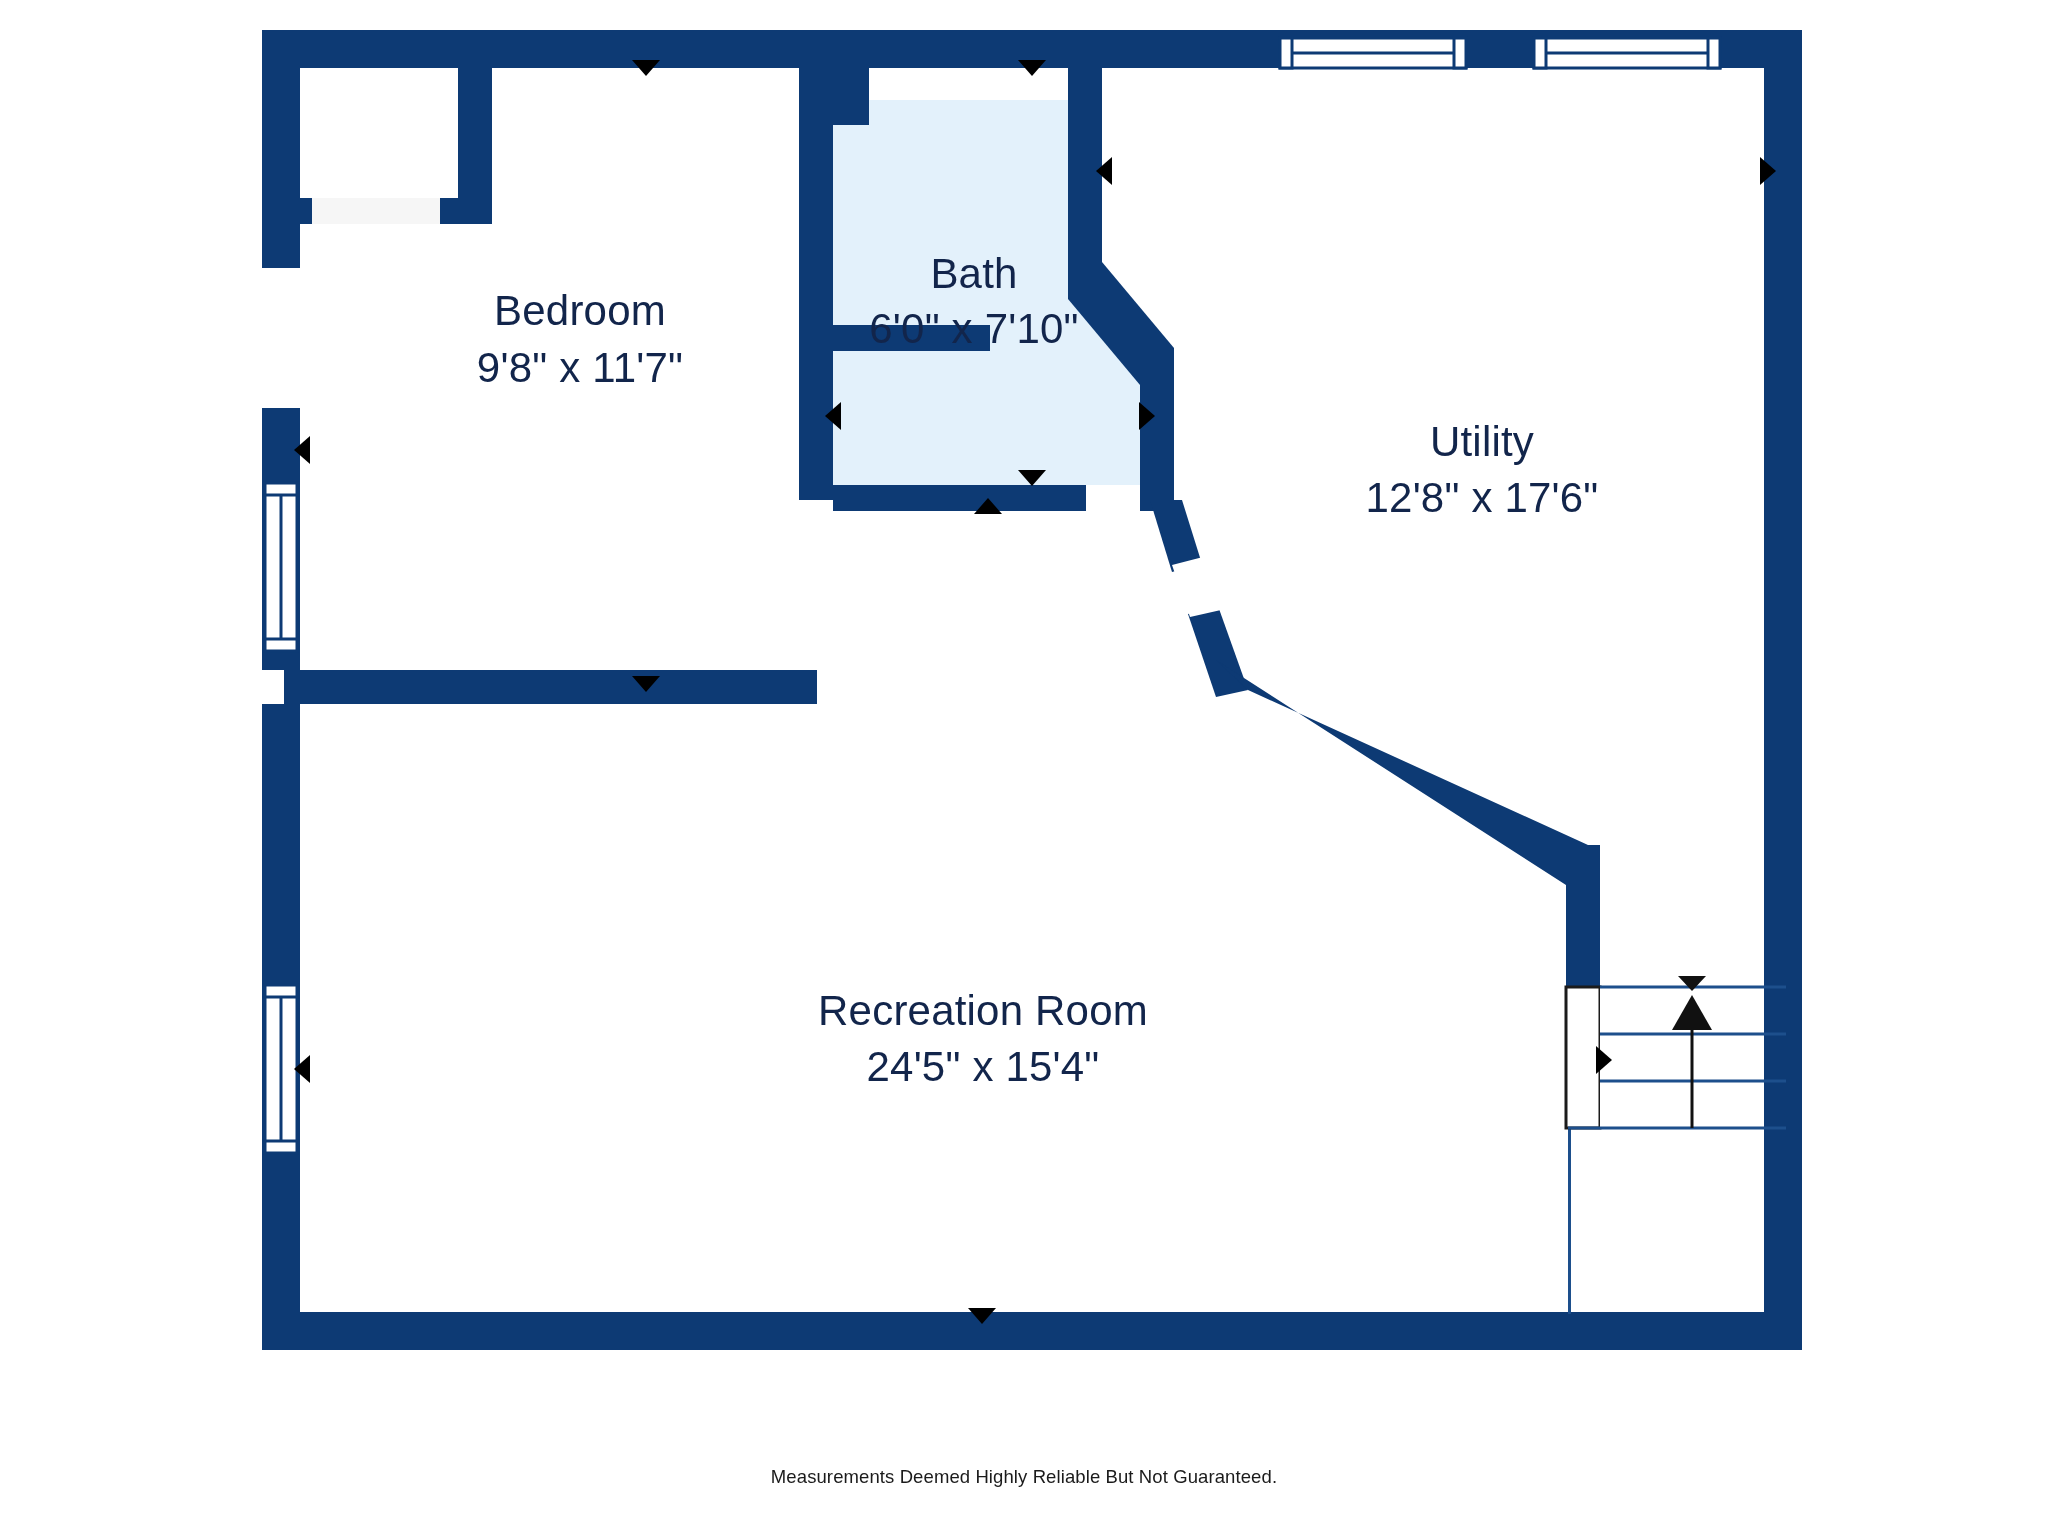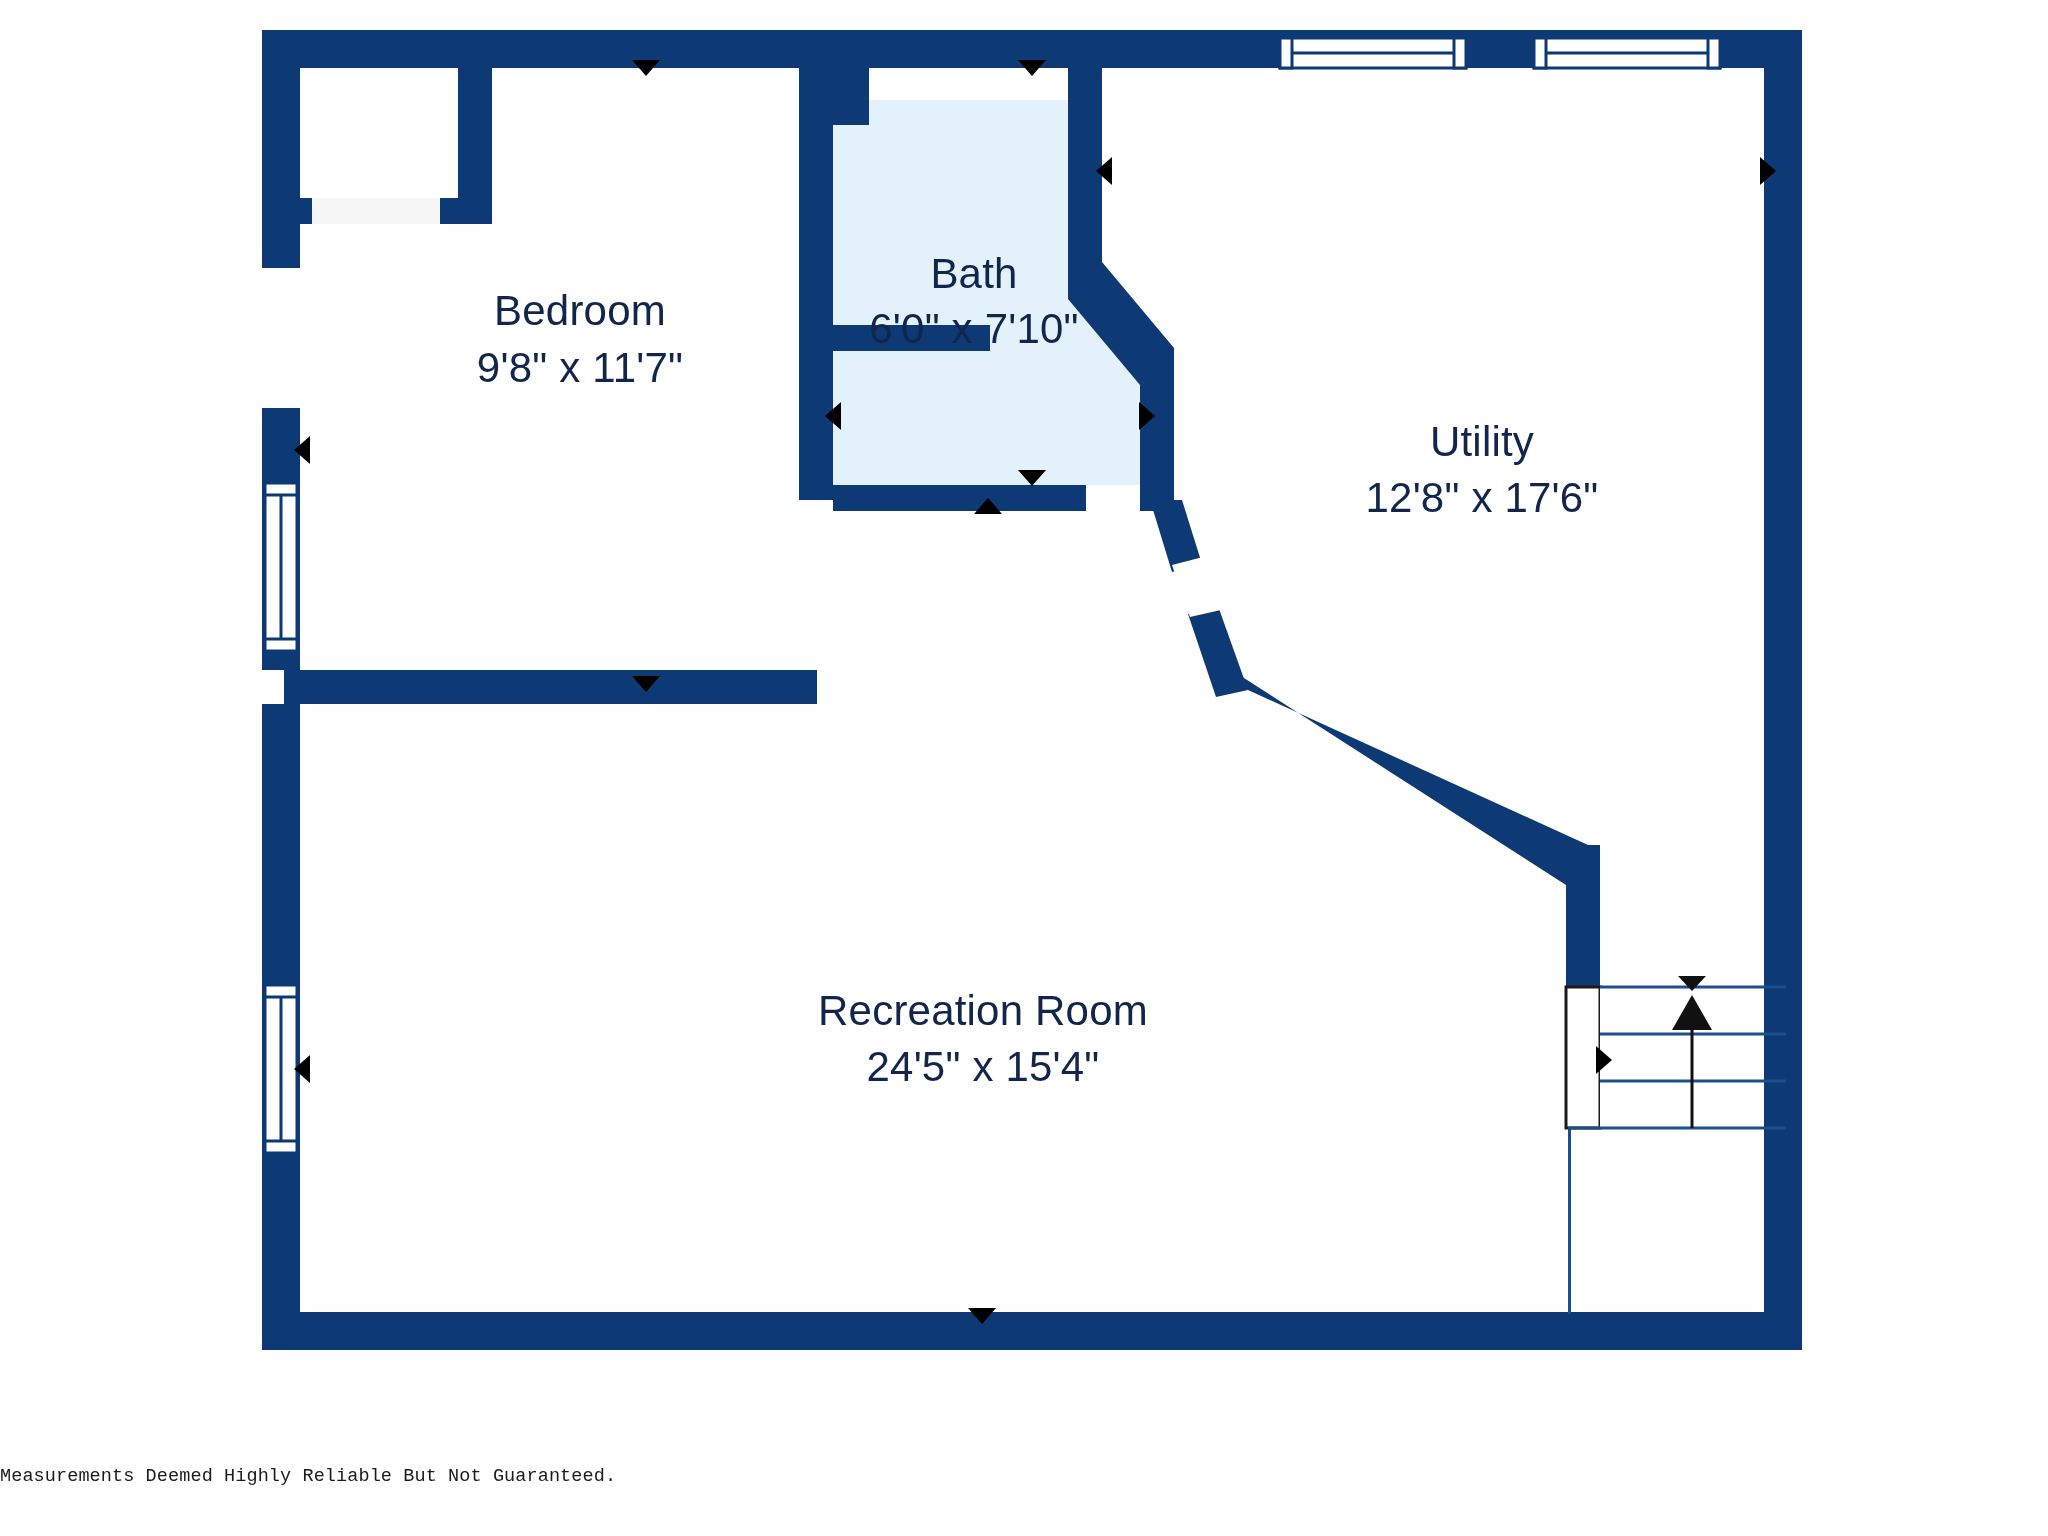--- a/index.html
+++ b/index.html
@@ -39,22 +39,22 @@
     font-size: 42px;
     fill: #12254b;
     text-anchor: middle;
     letter-spacing: 0.2px;
   }
   .disclaimer {
     position: absolute;
     left: 0;
     right: 0;
     top: 1466px;
-    text-align: left;
-    font-family: Liberation Mono, monospace;
+    text-align: center;
+    font-family: Liberation Sans, sans-serif;
     font-size: 18.5px;
     color: #1b1b1b;
     letter-spacing: 0.1px;
   }
 </style>
 </head>
 <body>
 
 <div id="plan-wrap">
 

